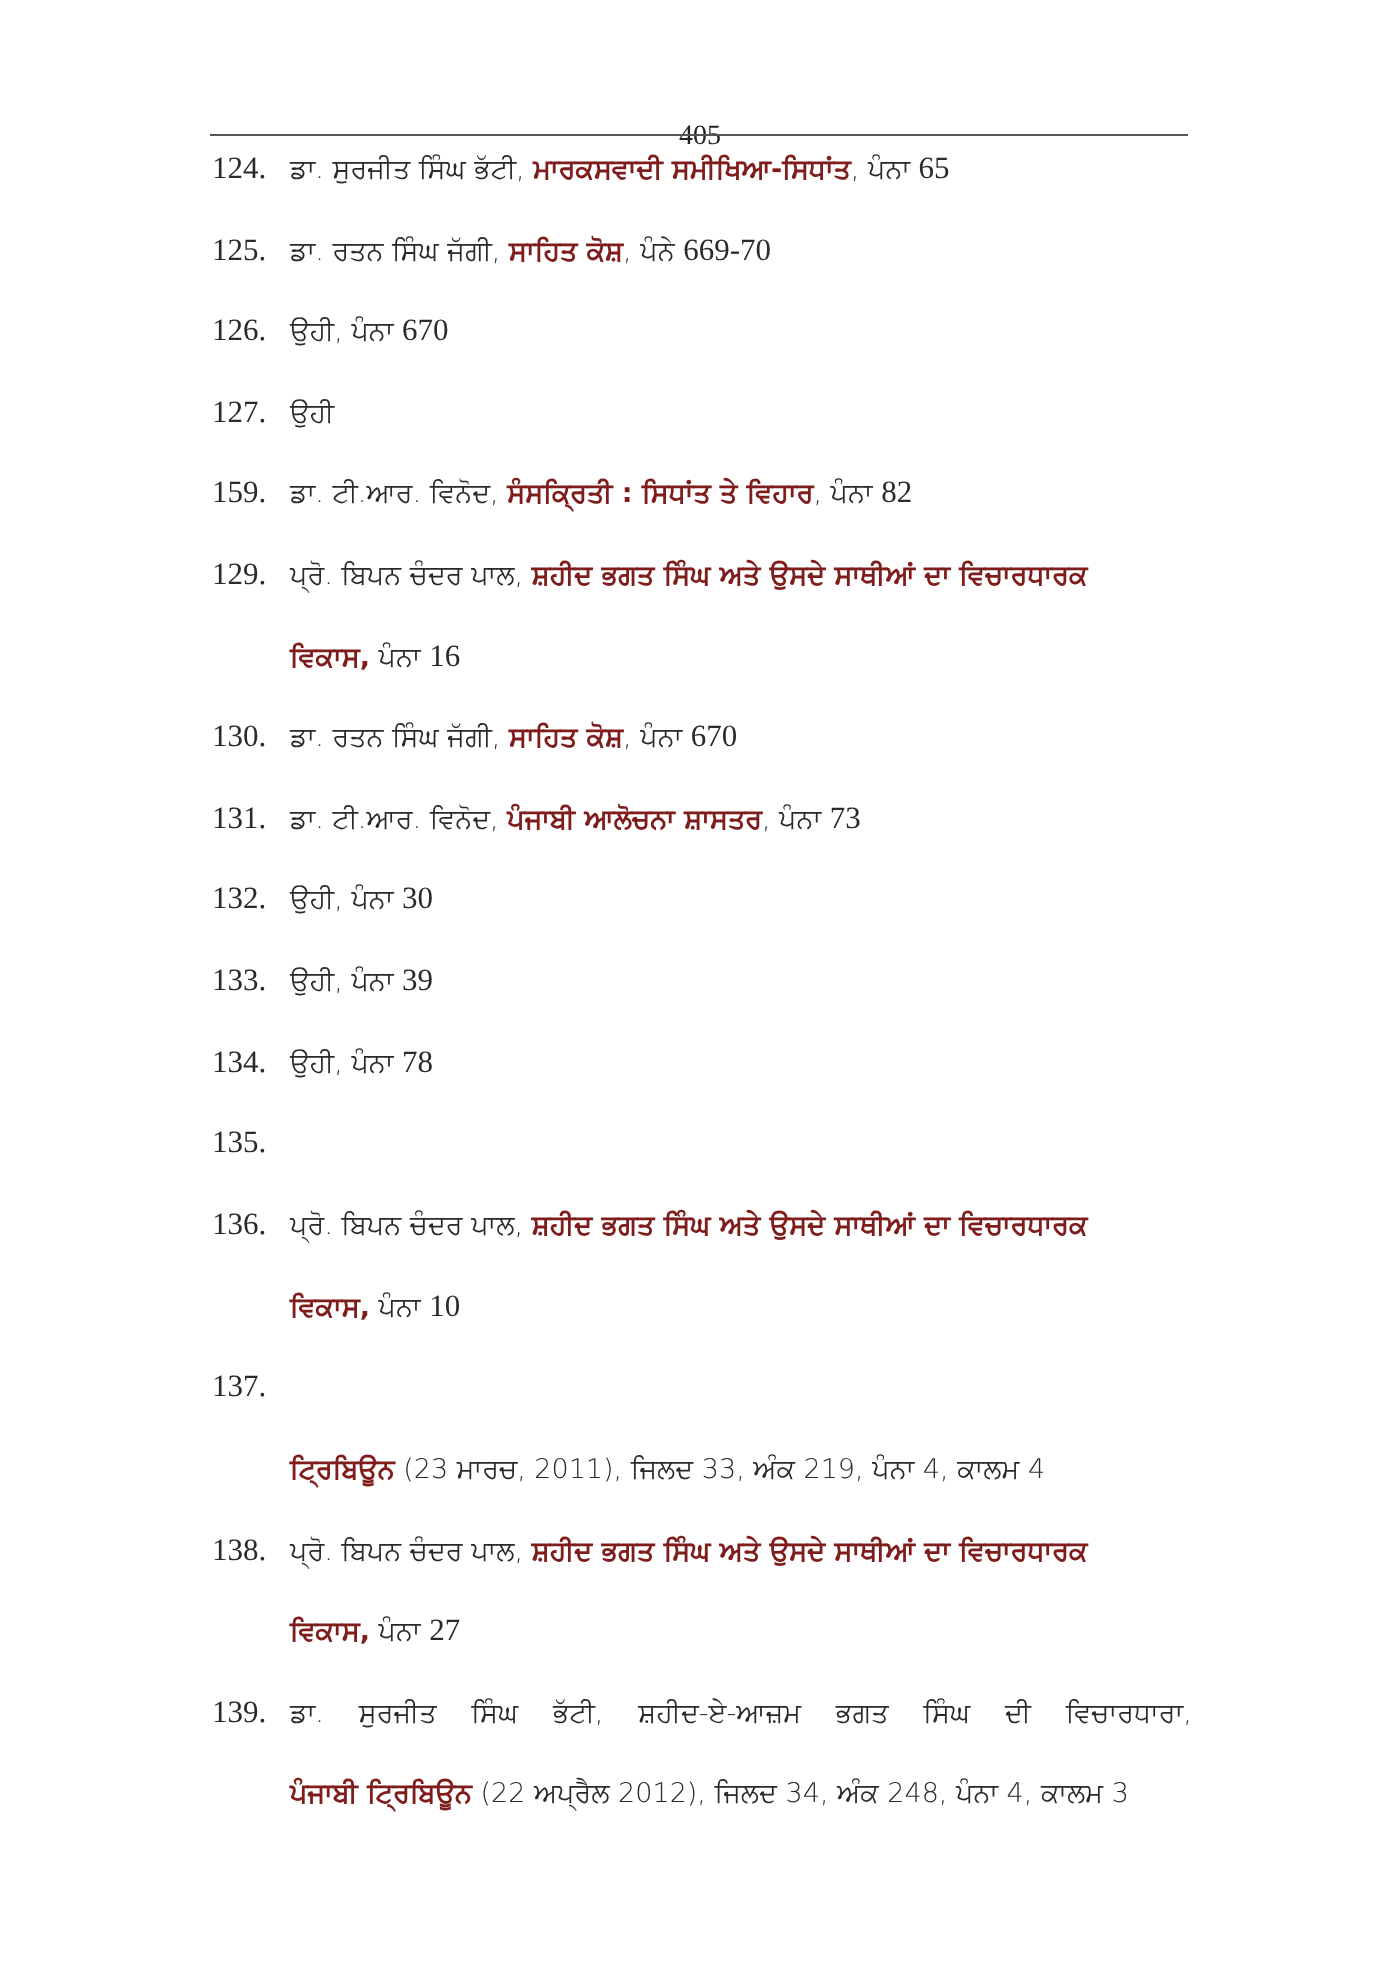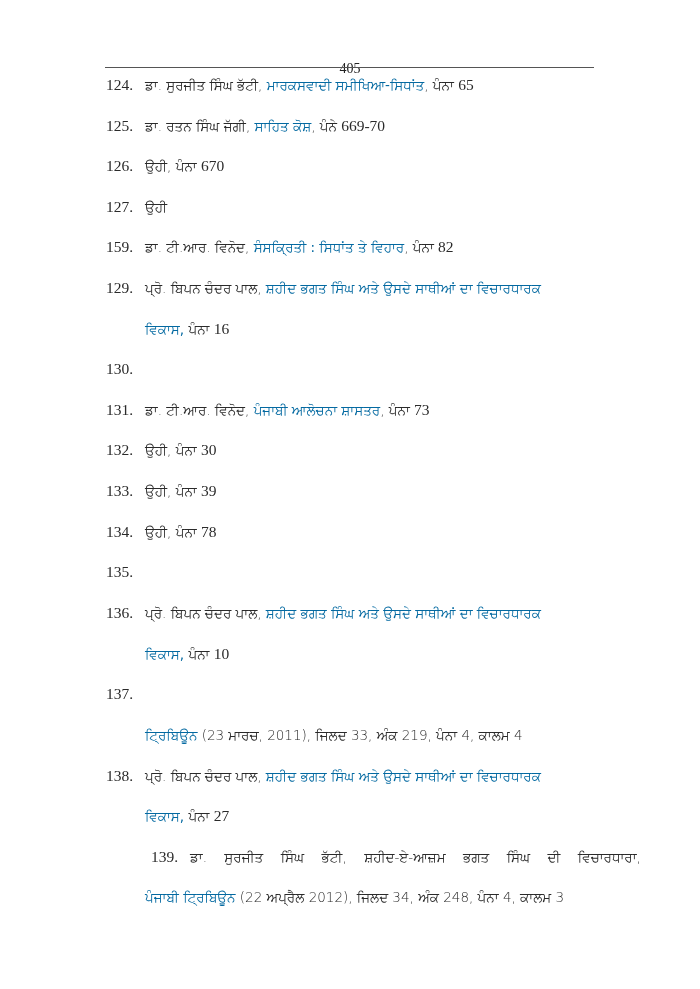--- a/index.html
+++ b/index.html
@@ -62,22 +62,22 @@
       font-size: 13.5px;
       color: #2a2a2a;
       font-weight: 300;
     }
     .txt.justify {
       width: 451px;
       display: flex;
       justify-content: space-between;
     }
     .b {
-      font-weight: normal;
-      color: #0369a1;
+      font-weight: bold;
+      color: #7f1d1d;
     }
     .lat {
       font-family: "Liberation Serif", "DejaVu Serif", serif;
       font-size: 15.5px;
     }
   </style>
 </head>
 <body>
 
 <div class="page-number">405</div>
@@ -106,20 +106,21 @@
     </div>
     <div class="line" style="top: 203px; width: 490px;">
       <span class="num">129.</span>
       <span class="txt"><span>ਪ੍ਰੋ. ਬਿਪਨ ਚੰਦਰ ਪਾਲ, </span><span class="b">ਸ਼ਹੀਦ ਭਗਤ ਸਿੰਘ ਅਤੇ ਉਸਦੇ ਸਾਥੀਆਂ ਦਾ ਵਿਚਾਰਧਾਰਕ</span></span>
     </div>
     <div class="line" style="top: 244px; width: 490px;">
       <span class="txt"><span class="b">ਵਿਕਾਸ,</span><span> ਪੰਨਾ </span><span class="lat">16</span></span>
     </div>
     <div class="line" style="top: 284px; width: 490px;">
       <span class="num">130.</span>
+      <span class="txt"><span>ਡਾ. ਰਤਨ ਸਿੰਘ ਜੱਗੀ, </span><span class="b">ਸਾਹਿਤ ਕੋਸ਼</span><span>, ਪੰਨਾ </span><span class="lat">670</span></span>
     </div>
     <div class="line" style="top: 325px; width: 490px;">
       <span class="num">131.</span>
       <span class="txt"><span>ਡਾ. ਟੀ.ਆਰ. ਵਿਨੋਦ, </span><span class="b">ਪੰਜਾਬੀ ਆਲੋਚਨਾ ਸ਼ਾਸਤਰ</span><span>, ਪੰਨਾ </span><span class="lat">73</span></span>
     </div>
     <div class="line" style="top: 365px; width: 490px;">
       <span class="num">132.</span>
       <span class="txt"><span>ਉਹੀ, ਪੰਨਾ </span><span class="lat">30</span></span>
     </div>
     <div class="line" style="top: 406px; width: 490px;">
@@ -146,21 +147,21 @@
     <div class="line" style="top: 650px; width: 490px;">
       <span class="txt"><span class="b">ਟ੍ਰਿਬਿਊਨ</span><span> (23 ਮਾਰਚ, 2011), ਜਿਲਦ 33, ਅੰਕ 219, ਪੰਨਾ 4, ਕਾਲਮ 4</span></span>
     </div>
     <div class="line" style="top: 691px; width: 490px;">
       <span class="num">138.</span>
       <span class="txt"><span>ਪ੍ਰੋ. ਬਿਪਨ ਚੰਦਰ ਪਾਲ, </span><span class="b">ਸ਼ਹੀਦ ਭਗਤ ਸਿੰਘ ਅਤੇ ਉਸਦੇ ਸਾਥੀਆਂ ਦਾ ਵਿਚਾਰਧਾਰਕ</span></span>
     </div>
     <div class="line" style="top: 731px; width: 490px;">
       <span class="txt"><span class="b">ਵਿਕਾਸ,</span><span> ਪੰਨਾ </span><span class="lat">27</span></span>
     </div>
-    <div class="line" style="top: 772px; width: 490px; margin-left: 45px;">
+    <div class="line" style="top: 772px; width: 490px;">
       <span class="num">139.</span>
       <span class="txt justify">
         <span>ਡਾ.</span>
         <span>ਸੁਰਜੀਤ</span>
         <span>ਸਿੰਘ</span>
         <span>ਭੱਟੀ,</span>
         <span>ਸ਼ਹੀਦ-ਏ-ਆਜ਼ਮ</span>
         <span>ਭਗਤ</span>
         <span>ਸਿੰਘ</span>
         <span>ਦੀ</span>

